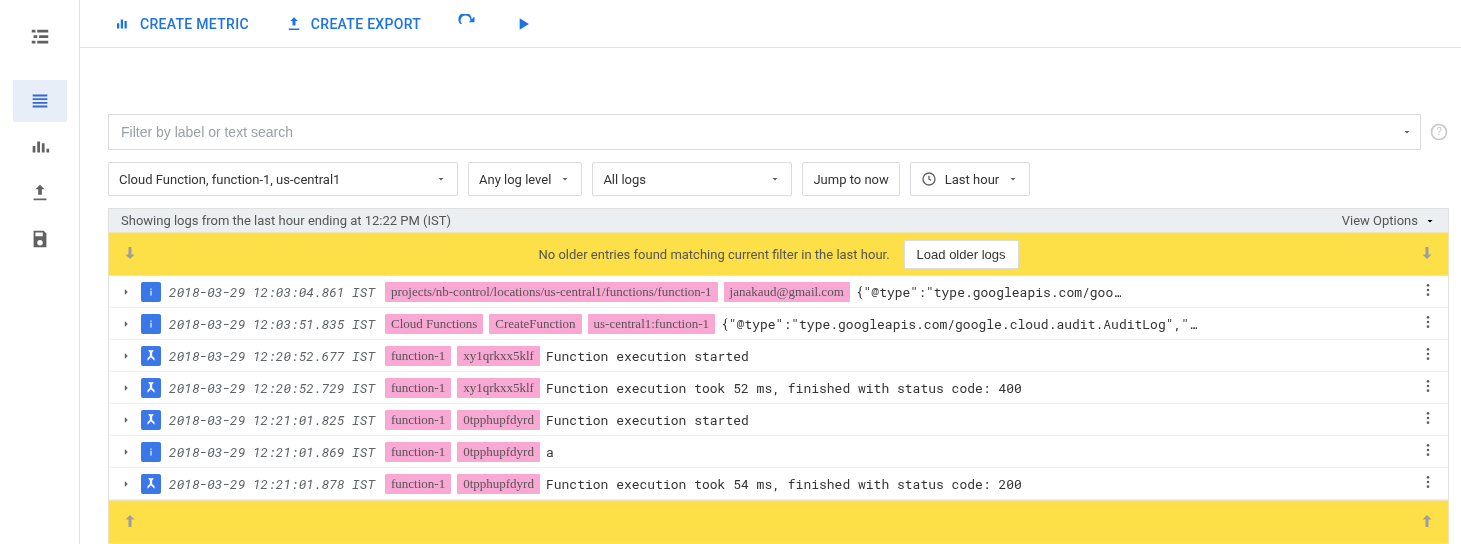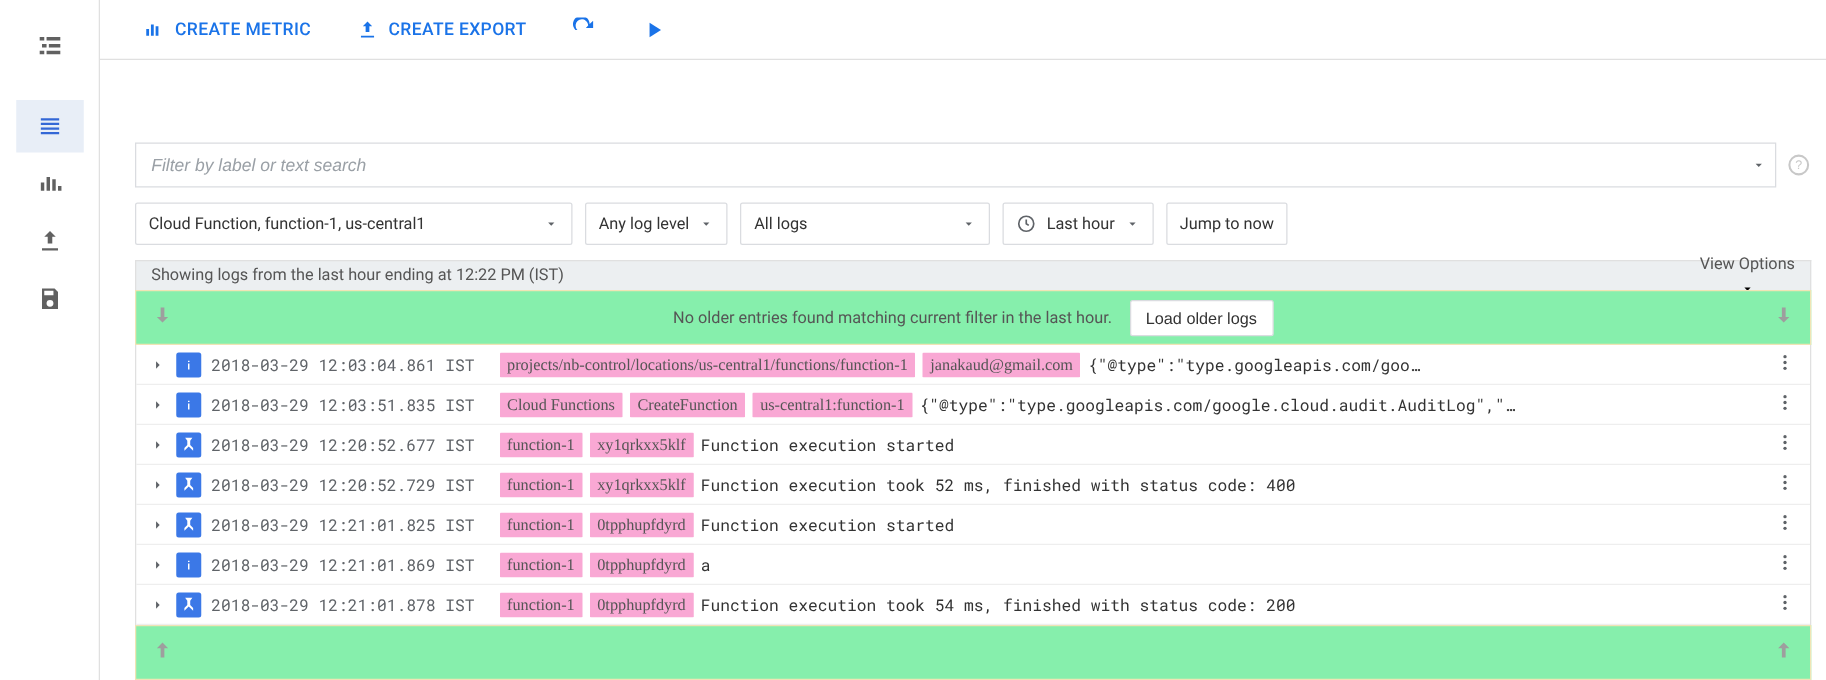--- a/index.html
+++ b/index.html
@@ -11,44 +11,44 @@
 .side-ico svg{width:22px;height:22px;}
 .main{flex:1;display:flex;flex-direction:column;min-width:0;gap:48px;}
 .topbar{height:56px;border-bottom:1px solid #e0e0e0;display:flex;align-items:center;padding:0 34px;gap:36px;color:#3f51b5;}
 .tbtn{display:inline-flex;align-items:center;gap:8px;color:#1a73e8;font-weight:500;font-size:14px;letter-spacing:0.3px;cursor:pointer;}
 .tbtn svg{width:18px;height:18px;fill:#1a73e8;}
 .iconbtn{color:#1a73e8;cursor:pointer;display:inline-flex;}
 .iconbtn svg{width:20px;height:20px;fill:#1a73e8;}
 .content{padding:18px 12px 0 28px;flex:1;display:flex;flex-direction:column;min-width:0;}
 .filterbar{display:flex;align-items:center;gap:8px;}
 .searchbox{flex:1;position:relative;}
-.searchbox input{width:100%;height:36px;border:1px solid #dadce0;padding:0 44px 0 12px;font-size:14px;color:#0c4a6e;outline:none;font-style:italic;}
+.searchbox input{width:100%;height:36px;border:1px solid #dadce0;padding:0 44px 0 12px;font-size:14px;color:#0c4a6e;outline:none;}
 .searchbox input::placeholder{color:#9aa0a6;}
 .searchbox .caret{position:absolute;right:8px;top:50%;transform:translateY(-50%);fill:#5f6368;}
 .help{width:20px;height:20px;color:#bdbdbd;font-size:18px;}
 .controls{display:flex;gap:10px;margin-top:12px;flex-wrap:wrap;}
 .dd{height:34px;border:1px solid #dadce0;background:#fff;display:inline-flex;align-items:center;padding:0 10px;gap:8px;cursor:pointer;color:#333;font-size:13px;white-space:nowrap;border-radius:2px;}
 .dd .caret{fill:#5f6368;}
 .status{margin-top:12px;height:24px;background:#eceff1;display:flex;align-items:center;justify-content:space-between;padding:0 12px;font-size:13px;color:#555;border:1px solid #e0e0e0;border-bottom:none;}
-.viewopts{display:inline-flex;align-items:center;gap:6px;color:#555;cursor:pointer;flex-direction:column;}
-.bar{background:#86efac;border:1px solid #f0e4b5;display:flex;align-items:center;height:44px;padding:0 12px;position:relative;}
+.viewopts{display:inline-flex;align-items:center;gap:6px;color:#555;cursor:pointer;}
+.bar{background:#fde047;border:1px solid #f0e4b5;display:flex;align-items:center;height:44px;padding:0 12px;position:relative;}
 .bar .arrow{position:absolute;fill:#9e9e9e;}
 .bar .arrow.left{left:12px;}
 .bar .arrow.right{right:12px;}
 .bar .center{flex:1;display:flex;align-items:center;justify-content:center;gap:14px;}
 .bar .msg{color:#555;font-size:13px;}
 .btn{border:1px solid #dadce0;background:#fff;padding:6px 12px;font-size:13px;color:#333;cursor:pointer;border-radius:2px;}
 .logs{border-left:1px solid #e0e0e0;border-right:1px solid #e0e0e0;}
 .row{display:flex;align-items:center;height:32px;padding:0 12px 0 10px;border-bottom:1px solid #eee;font-size:13px;min-width:0;}
 .exp{width:14px;height:14px;margin-right:8px;fill:#5f6368;flex:none;cursor:pointer;}
 .lvl{width:20px;height:20px;border-radius:2px;margin-right:8px;display:flex;align-items:center;justify-content:center;flex:none;}
 .lvl.info{background:#3b78e7;}
 .lvl.debug{background:#3b78e7;}
 .lvl svg{width:14px;height:14px;fill:#fff;}
-.ts{font-family:"Roboto Mono",Menlo,Consolas,monospace;color:#5f6368;margin-right:20px;white-space:nowrap;flex:none;}
+.ts{font-family:"Roboto Mono",Menlo,Consolas,monospace;color:#5f6368;margin-right:10px;white-space:nowrap;flex:none;font-style:italic;}
 .segs{display:flex;gap:6px;min-width:0;overflow:hidden;align-items:center;}
 .seg{background:#f9a8d4;font-family:Liberation Serif, serif;color:#555;padding:2px 6px;white-space:nowrap;flex:none;border-radius:1px;}
 .txt{font-family:"Roboto Mono",Menlo,Consolas,monospace;color:#333;white-space:nowrap;overflow:hidden;text-overflow:ellipsis;}
 .kebab{margin-left:auto;flex:none;padding-left:8px;cursor:pointer;}
 .kebab svg{width:16px;height:16px;fill:#5f6368;}
 .bottombar .arrow svg{transform:rotate(180deg);}
 </style>
 </head>
 <body>
 
@@ -136,31 +136,31 @@
               <path d="M7 10l5 5 5-5z"></path>
             </svg>
         </span>
         <span class="dd" style="min-width:200px;justify-content:space-between;">
           <span>All logs</span>
           <svg class="caret" width="12" height="12" viewBox="0 0 24 24">
               <path d="M7 10l5 5 5-5z"></path>
             </svg>
         </span>
         <span class="dd">
+          <span>Jump to now</span>
+        </span>
+        <span class="dd">
           <svg width="16" height="16" viewBox="0 0 24 24">
               <circle cx="12" cy="12" r="9" fill="none" stroke="#5f6368" stroke-width="2"></circle>
               <path d="M12 7v5l3 2" stroke="#5f6368" stroke-width="2" fill="none"></path>
             </svg>
           <span>Last hour</span>
           <svg class="caret" width="12" height="12" viewBox="0 0 24 24">
               <path d="M7 10l5 5 5-5z"></path>
             </svg>
-        </span>
-        <span class="dd">
-          <span>Jump to now</span>
         </span>
       </div>
 
       <div class="status">
         <span>Showing logs from the last hour ending at 12:22 PM (IST)</span>
         <span class="viewopts">
           <span>View Options</span>
           <svg class="caret" width="12" height="12" viewBox="0 0 24 24">
               <path d="M7 10l5 5 5-5z"></path>
             </svg>

